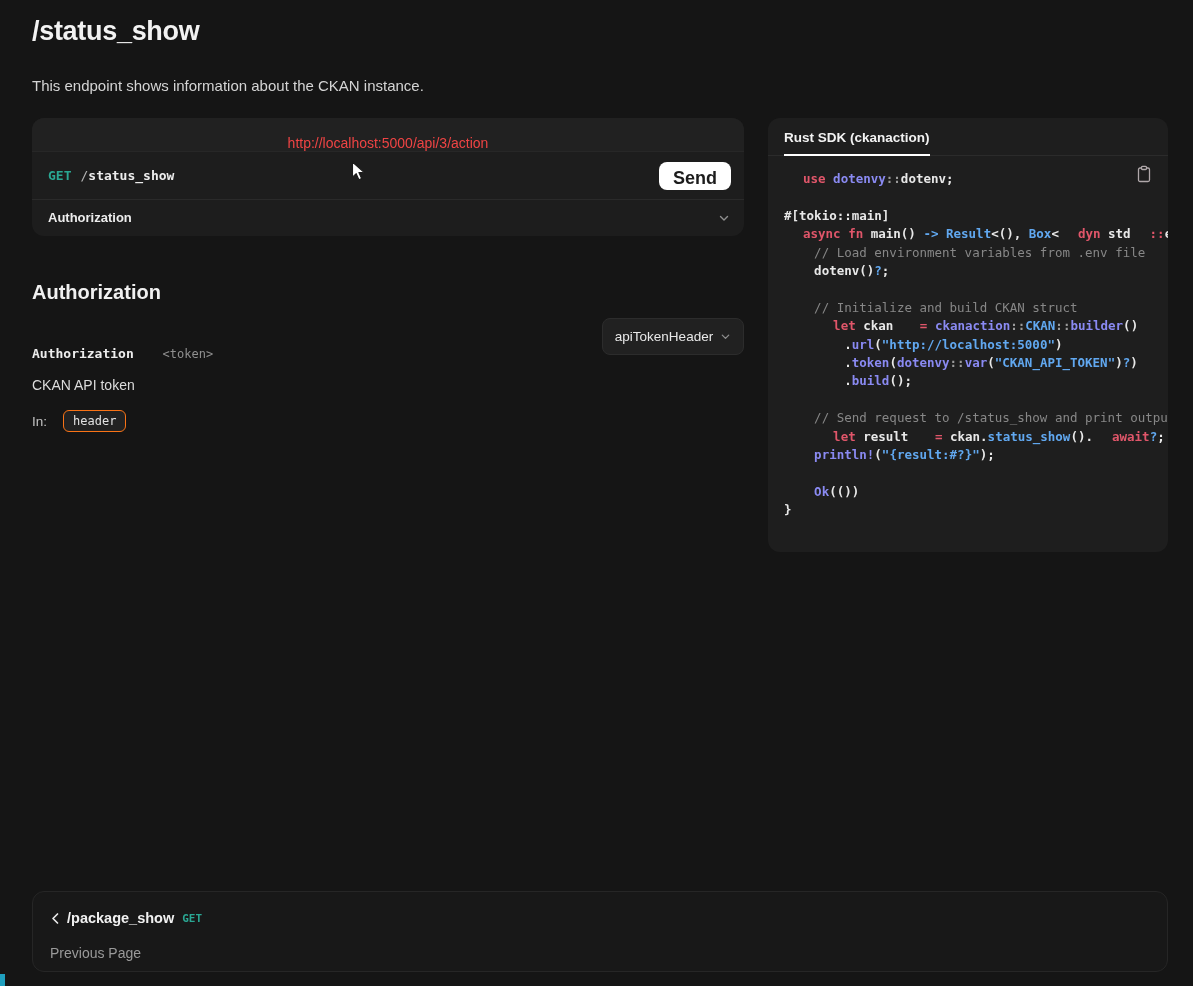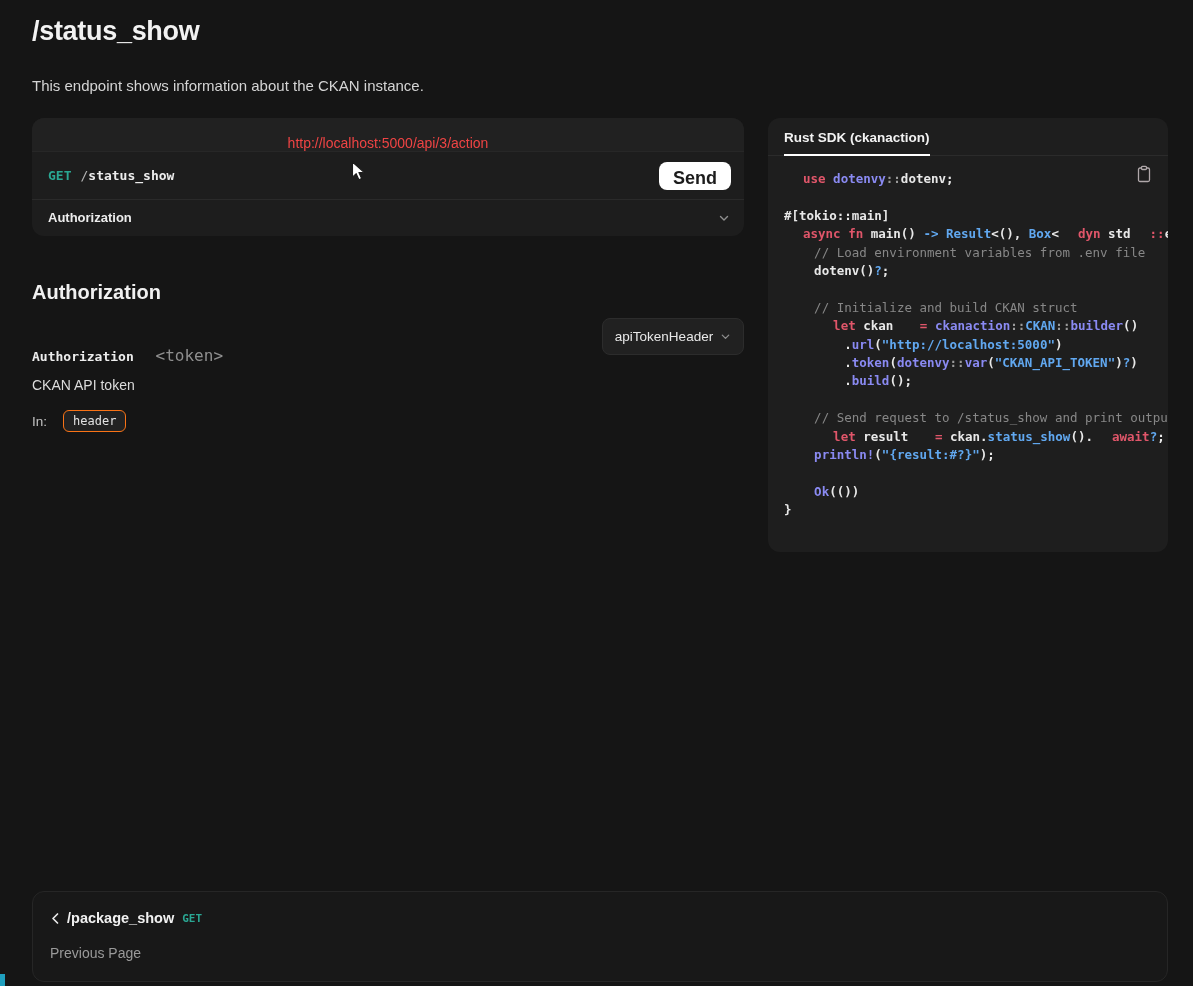--- a/index.html
+++ b/index.html
@@ -62,21 +62,21 @@
     position: absolute; left: 602px; top: 275px; width: 142px; height: 37px;
     background: #212121; border: 1px solid #2c2c2c; border-radius: 8px;
     display: flex; align-items: center; justify-content: center; gap: 7px;
     font-size: 13.5px; color: #e8e8e8; cursor: pointer; margin-top: 43px;
   }
   .param-name-row {
     position: absolute; left: 32px; top: 346px;
     font-family: "DejaVu Sans Mono", monospace; font-size: 13px;
   }
   .param-name { font-weight: 700; color: #ededed; }
-  .param-type { font-size: 16px; color: #8f8f8f; margin-left: 14px; font-weight: 400; }
+  .param-type { font-size: 12px; color: #8f8f8f; margin-left: 21px; font-weight: 400; }
   .param-desc {
     position: absolute; left: 32px; top: 377px;
     font-size: 14px; color: #dcdcdc;
   }
   .param-in-row {
     position: absolute; left: 32px; top: 410px;
     display: flex; align-items: center; gap: 16px; font-size: 13.5px; color: #c2c2c2;
   }
   .in-badge {
     font-family: "DejaVu Sans Mono", monospace; font-size: 12px; color: #e2e2e2;
@@ -111,21 +111,21 @@
   .tok-p { color: #8a8af2; }
   .tok-b { color: #61a8f0; }
   .tok-c { color: #878787; font-weight: 400; }
   .copy-btn {
     position: absolute; right: 16px; top: 47px; width: 16px; height: 18px;
     color: #b0a8aa; background: none; border: none; cursor: pointer; padding: 0;
   }
 
   
   .prev-card {
-    position: absolute; left: 32px; top: 891px; width: 1136px; height: 91px;
+    position: absolute; left: 32px; top: 891px; width: 1136px; height: 81px;
     border: 1px solid #262626; border-radius: 12px; background: #181818;
     padding: 18px 20px 0 17px; cursor: pointer;
   }
   .prev-title-row { display: flex; align-items: center; gap: 6px; }
   .prev-chev { color: #e8e8e8; display: flex; align-items: center; }
   .prev-title { font-size: 14.5px; font-weight: 700; color: #f0f0f0; }
   .prev-method {
     font-family: "DejaVu Sans Mono", monospace;
     font-size: 11px; font-weight: 700; color: #2aa793; margin-left: 2px;
   }

